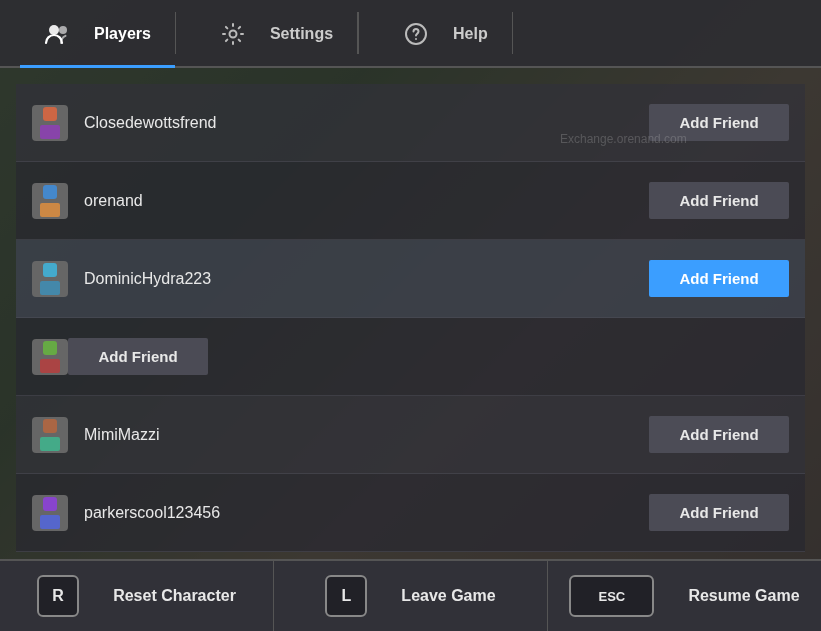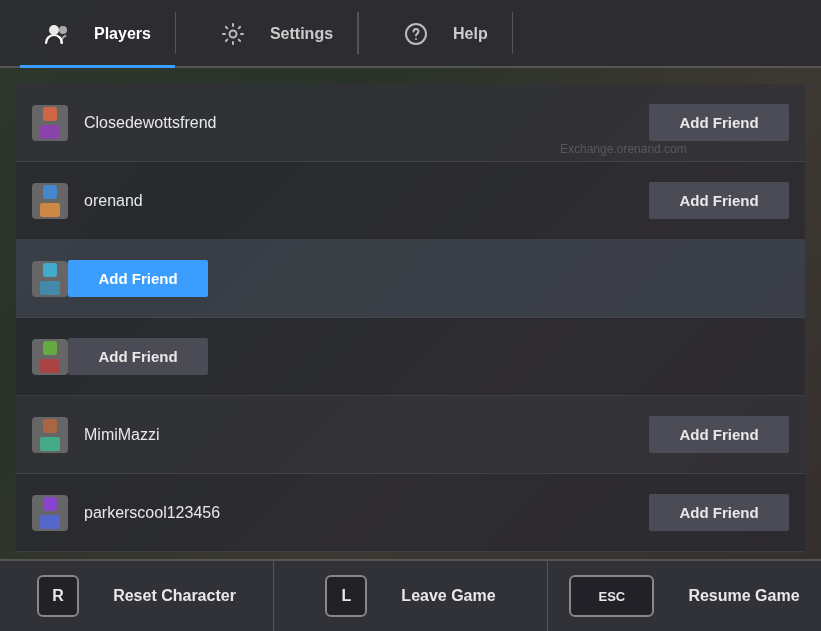--- a/index.html
+++ b/index.html
@@ -243,21 +243,21 @@
     .bottom-btn-label {
       font-size: 16px;
       font-weight: 700;
       color: #e8e8e8;
       margin-left: 20px;
     }
 
     
     .watermark {
       position: absolute;
-      top: 142px;
+      top: 132px;
       left: 560px;
       color: rgba(200,200,200,0.25);
       font-size: 12px;
       pointer-events: none;
       z-index: 3;
     }
   </style>
 </head>
 <body>
 
@@ -334,20 +334,21 @@
       <span class="player-name">orenand</span>
       <button class="add-friend-btn">Add Friend</button>
     </div>
         <div class="player-row highlighted">
       <div class="player-avatar">
         <div class="avatar-figure">
           <div class="avatar-head" style="background:#44aacc"></div>
           <div class="avatar-body" style="background:#4488aa"></div>
         </div>
       </div>
+      <span class="player-name">DominicHydra223</span>
       <button class="add-friend-btn blue">Add Friend</button>
     </div>
         <div class="player-row">
       <div class="player-avatar">
         <div class="avatar-figure">
           <div class="avatar-head" style="background:#66aa44"></div>
           <div class="avatar-body" style="background:#aa4444"></div>
         </div>
       </div>
       <button class="add-friend-btn">Add Friend</button>

